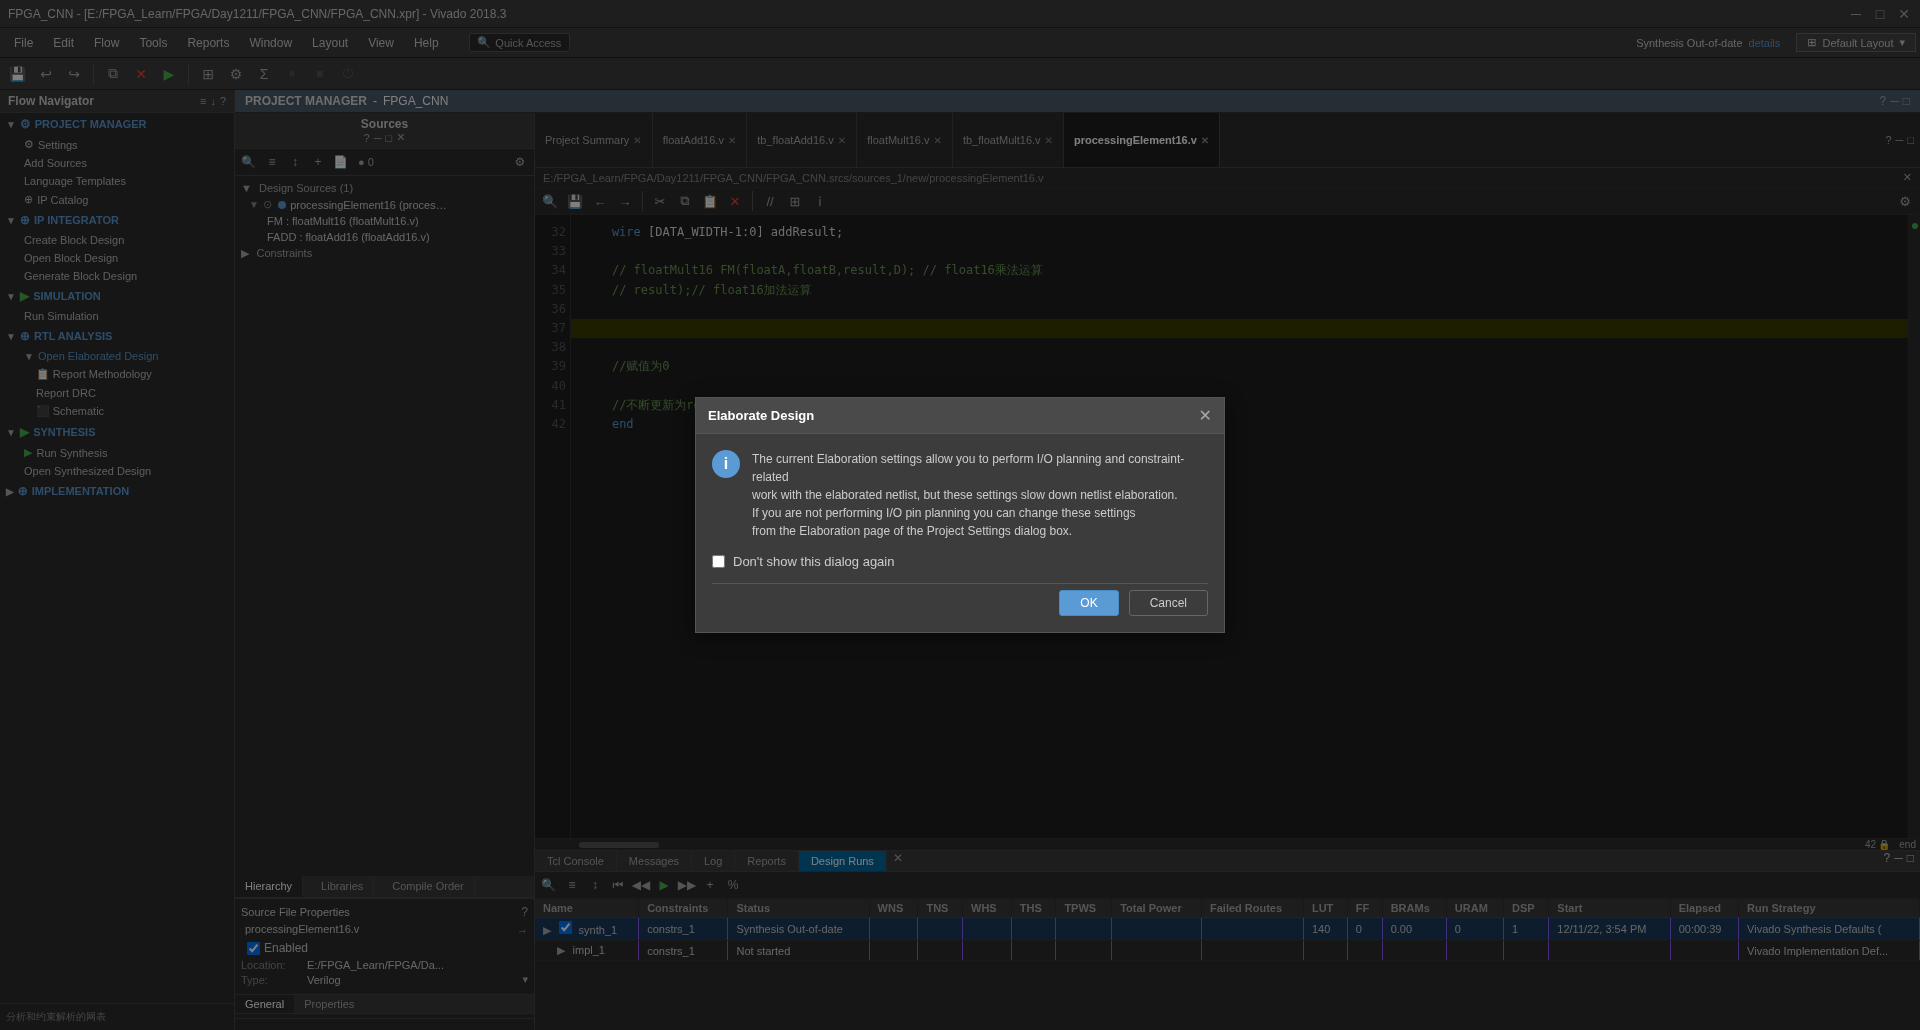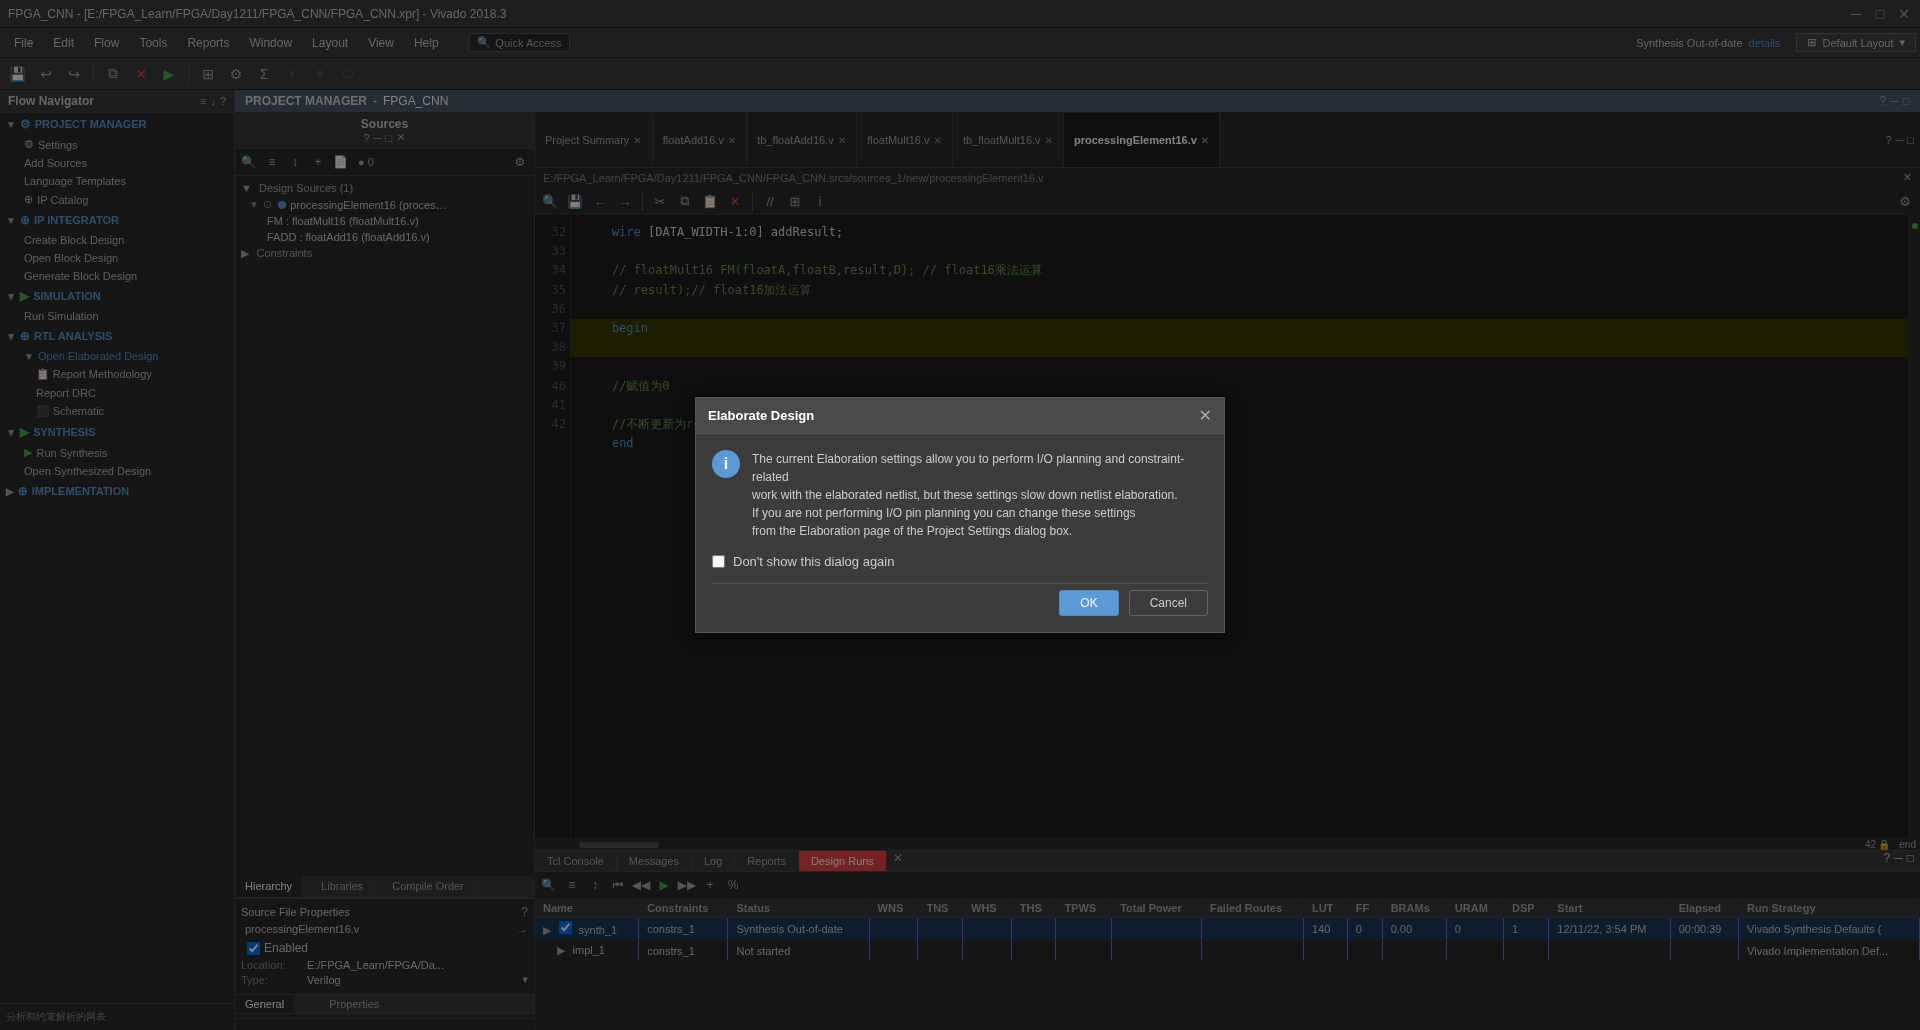--- a/index.html
+++ b/index.html
@@ -69,21 +69,21 @@
     #sources-tabs { display: flex; border-bottom: 1px solid #444; background: #3a3a3a; gap: 8px; }
     .src-tab { padding: 4px 10px; font-size: 11px; color: #aaa; cursor: pointer; border-right: 1px solid #444; }
     .src-tab.active { color: #fff; background: #2d2d2d; border-bottom: 1px solid #2d2d2d; }
     #source-props { padding: 6px; border-top: 1px solid #444; }
     #source-props .prop-header { display: flex; align-items: center; justify-content: space-between; margin-bottom: 4px; }
     #source-props .prop-title { color: #ccc; font-size: 11px; font-weight: normal; }
     #source-props .prop-item { display: flex; align-items: center; gap: 4px; color: #ccc; font-size: 11px; margin-bottom: 2px; }
     #source-props .prop-row { display: flex; align-items: center; gap: 6px; margin-bottom: 2px; color: #aaa; font-size: 11px; }
     #source-props .prop-label { color: #888; min-width: 60px; }
     #source-props .prop-value { color: #ccc; }
-    #source-props-tabs { display: flex; border-top: 1px solid #444; border-bottom: 1px solid #444; background: #3a3a3a; gap: 25px; }
+    #source-props-tabs { display: flex; border-top: 1px solid #444; border-bottom: 1px solid #444; background: #3a3a3a; }
     .prop-tab { padding: 3px 10px; font-size: 11px; color: #aaa; cursor: pointer; }
     .prop-tab.active { color: #fff; background: #2d2d2d; }
     .enabled-row { display: flex; align-items: center; gap: 4px; padding: 4px 6px; }
     .constraints-section { color: #aaa; font-size: 11px; padding: 2px 6px; }
     #sources-scroll { display: flex; padding: 4px 0; }
 
     
     #code-area { flex: 1; display: flex; flex-direction: column; background: #1e1e1e; overflow: hidden; }
     #code-tabs { display: flex; background: #2d2d2d; border-bottom: 1px solid #444; overflow-x: auto; }
     .code-tab { padding: 21px 10px; font-size: 11px; color: #aaa; cursor: pointer; border-right: 1px solid #444; white-space: nowrap; display: flex; align-items: center; gap: 4px; }
@@ -96,21 +96,21 @@
     .line-numbers { padding: 8px 4px; background: #1e1e1e; color: #555; font-family: Consolas, monospace; font-size: 12px; line-height: 1.6; text-align: right; min-width: 36px; border-right: 1px solid #333; user-select: none; }
     .code-content { flex: 1; padding: 8px 12px; font-family: Consolas, monospace; font-size: 12px; line-height: 1.6; color: #ddd; overflow: auto; white-space: pre; }
     .kw { color: #569cd6; }
     .cm { color: #6a9955; }
     .id { color: #dcdcdc; }
 
     
     #bottom-panel { height: 180px; border-top: 1px solid #444; background: #2d2d2d; display: flex; flex-direction: column; }
     #bottom-tabs { display: flex; background: #3a3a3a; border-bottom: 1px solid #444; align-items: flex-start; }
     .bottom-tab { padding: 4px 12px; font-size: 11px; color: #aaa; cursor: pointer; border-right: 1px solid #444; }
-    .bottom-tab.active { color: #fff; background: #ef4444; }
+    .bottom-tab.active { color: #fff; background: #0369a1; }
     #bottom-toolbar { padding: 3px 4px; display: flex; align-items: center; gap: 3px; border-bottom: 1px solid #333; background: #2d2d2d; }
     #design-runs-table { flex: 1; overflow: auto; }
     table { width: 100%; border-collapse: collapse; font-size: 11px; }
     th { background: #3a3a3a; color: #aaa; padding: 3px 8px; text-align: left; border-bottom: 1px solid #444; border-right: 1px solid #333; position: sticky; top: 0; white-space: nowrap; }
     td { padding: 3px 8px; border-bottom: 1px solid #333; border-right: 1px solid #8b5cf6; color: #ccc; white-space: nowrap; }
     tr.selected td { background: #1a3a5a; }
     #bottom-icons { display: flex; gap: 4px; margin-left: auto; padding: 0 6px; }
     .bottom-icon { color: #aaa; font-size: 11px; cursor: pointer; }
 
     
@@ -457,22 +457,21 @@
         </div>
         <div id="code-editor">
           <div class="line-numbers">
             32<br>33<br>34<br>35<br>36<br>37<br>38<br>39<br>40<br>41<br>42
           </div>
           <div class="code-content"><span class="kw">    wire</span> <span class="id">[DATA_WIDTH-1:0]</span> <span class="id">addResult</span>;
 
     <span class="cm">// floatMult16 FM(floatA,floatB,result,D);</span> <span class="cm">// float16乘法运算</span>
     <span class="cm">// result);// float16加法运算</span>
 
-<div style="background:#3a3a00; margin: 0 -12px; padding: 0 12px;"><span class="kw">    begin</span>
-</div><div style="background:#3a3a00; margin: 0 -12px; padding: 0 12px;">
+<div style="background:#3a3a00; margin: 0 -12px; padding: 0 12px;">
 </div>
     <span class="cm">//赋值为0</span>
 
     <span class="cm">//不断更新为result，即为累加操作，result作为最...</span>
     <span class="kw">end</span>
 </div>
           <div id="right-indicator">
             <div class="ri-dot"></div>
           </div>
         </div>

